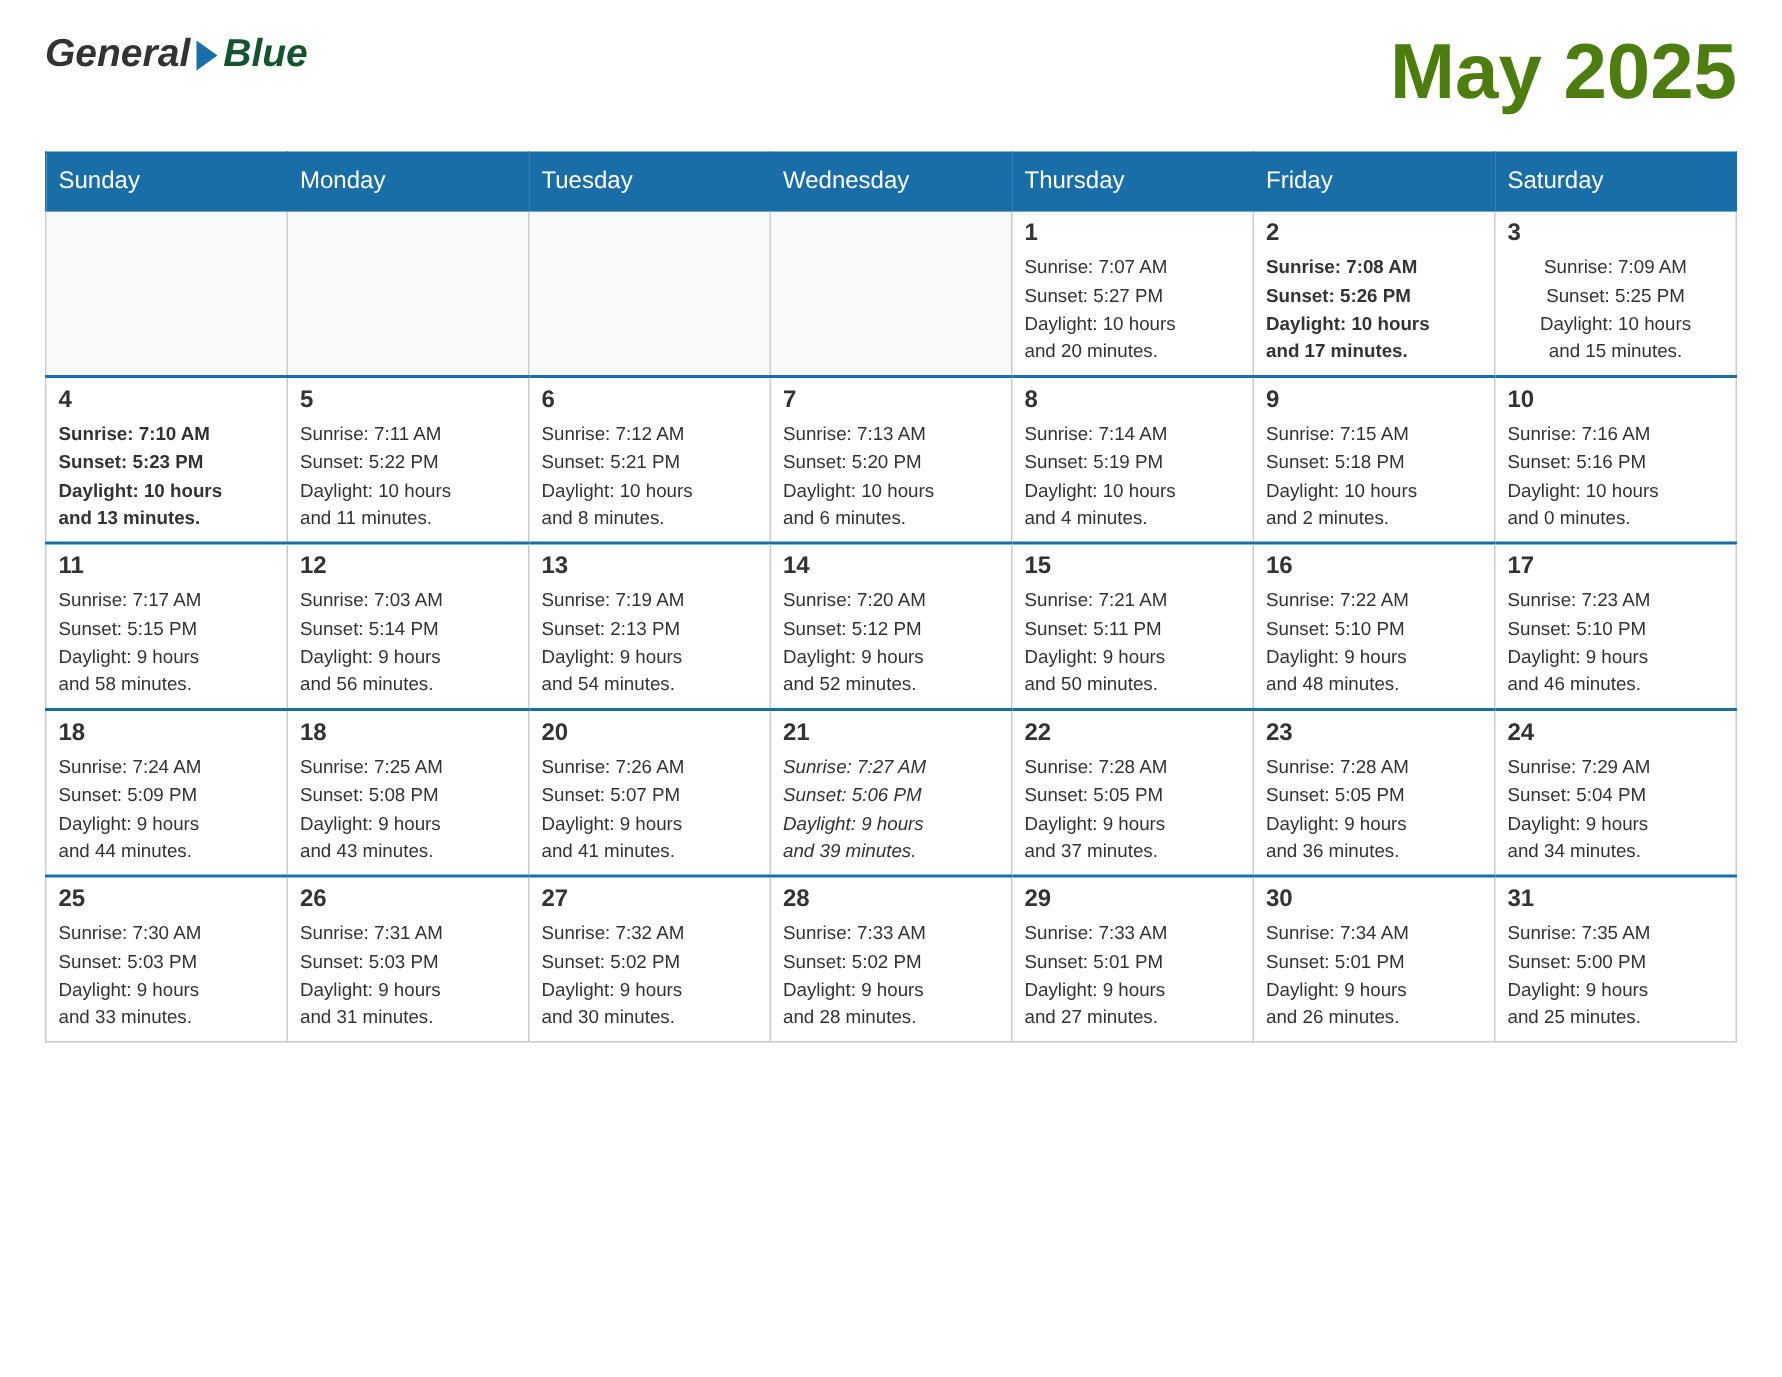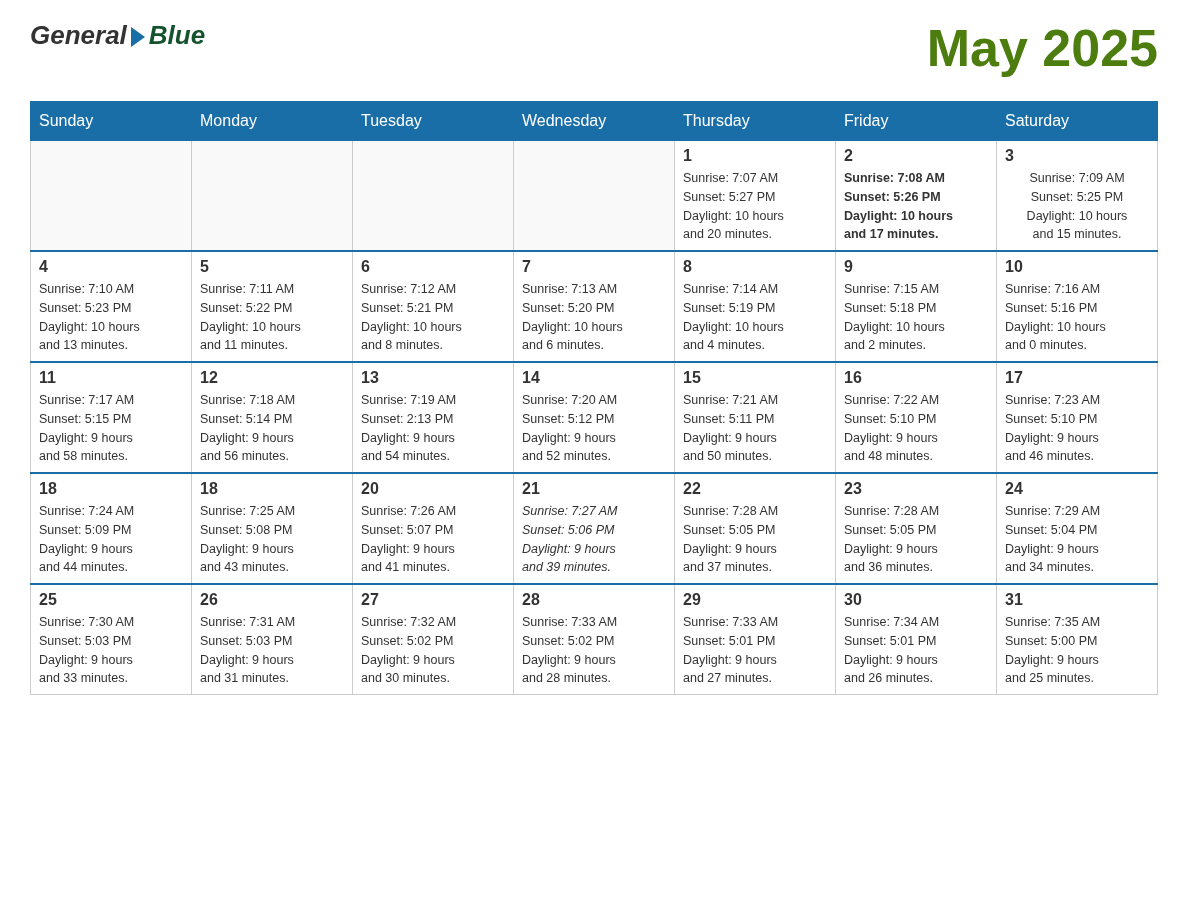--- a/index.html
+++ b/index.html
@@ -159,21 +159,21 @@
           <span class="day-number">3</span>
           <div class="day-info" style="white-space: pre-line; text-align: center;">Sunrise: 7:09 AM
 Sunset: 5:25 PM
 Daylight: 10 hours
 and 15 minutes.</div>
         </td>
       </tr>
       <tr class="row-divider">
         <td>
           <span class="day-number">4</span>
-          <div class="day-info" style="white-space: pre-line;">Sunrise: 7:10 AM
+          <div class="day-info" style="white-space: pre-line; font-weight: bold;">Sunrise: 7:10 AM
 Sunset: 5:23 PM
 Daylight: 10 hours
 and 13 minutes.</div>
         </td>
         <td>
           <span class="day-number">5</span>
           <div class="day-info" style="white-space: pre-line;">Sunrise: 7:11 AM
 Sunset: 5:22 PM
 Daylight: 10 hours
 and 11 minutes.</div>
@@ -217,21 +217,21 @@
       <tr class="row-divider">
         <td>
           <span class="day-number">11</span>
           <div class="day-info" style="white-space: pre-line;">Sunrise: 7:17 AM
 Sunset: 5:15 PM
 Daylight: 9 hours
 and 58 minutes.</div>
         </td>
         <td>
           <span class="day-number">12</span>
-          <div class="day-info" style="white-space: pre-line;">Sunrise: 7:18 AM
+          <div class="day-info" style="white-space: pre-line;">Sunrise: 7:03 AM
 Sunset: 5:14 PM
 Daylight: 9 hours
 and 56 minutes.</div>
         </td>
         <td>
           <span class="day-number">13</span>
           <div class="day-info" style="white-space: pre-line;">Sunrise: 7:19 AM
 Sunset: 2:13 PM
 Daylight: 9 hours
 and 54 minutes.</div>

